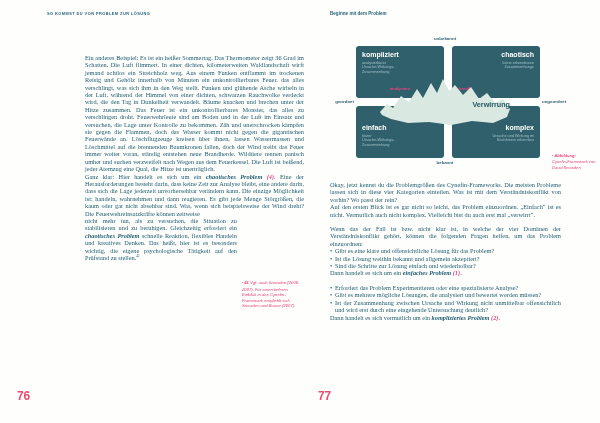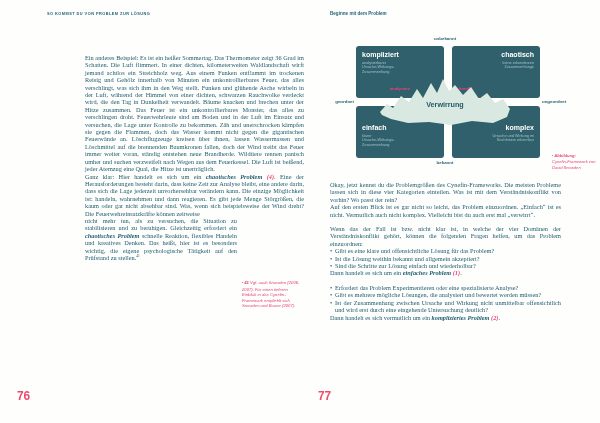--- a/index.html
+++ b/index.html
@@ -47,21 +47,21 @@
   .q-title{color:#ffffff;font-weight:bold;font-size:7px;line-height:7px;}
   .q-desc{color:#9fc0c6;font-size:3.8px;line-height:4.8px;margin-top:2.5px;white-space:pre-line;}
   .q-verb{position:absolute;color:#ef3f80;font-weight:bold;font-size:4.2px;}
   .q-tl .q-verb{left:0;right:0;bottom:7px;text-align:center;}
   .q-tr .q-verb{left:7px;bottom:7px;text-align:left;}
   .q-bl .q-verb{left:0;right:0;top:5px;text-align:center;}
   .q-br .q-verb{left:7px;top:5px;text-align:left;}
   .q-bl .q-title,.q-br .q-title{margin-top:13px;}
   .blob{position:absolute;left:50px;top:40px;width:130px;height:50px;}
   .blob svg{position:absolute;left:0;top:0;}
-  .blob-label{position:absolute;left:0;right:0;top:24px;text-align:center;
+  .blob-label{position:absolute;left:0;right:0;top:24px;text-align:right;
               color:#235a66;font-weight:bold;font-size:7.2px;}
   
   .bullet{display:flex;margin:0;}
   .bm{width:5px;flex:none;color:#1e5c6e;}
   .bt{flex:1;text-align:justify;}
 </style>
 </head>
 <body>
 
 <div class="spread">

